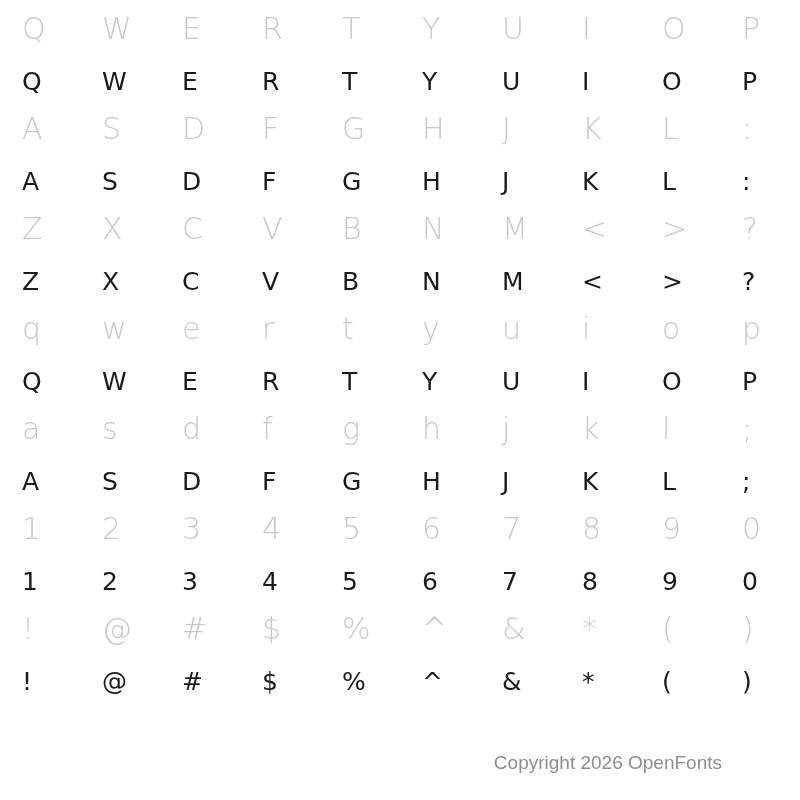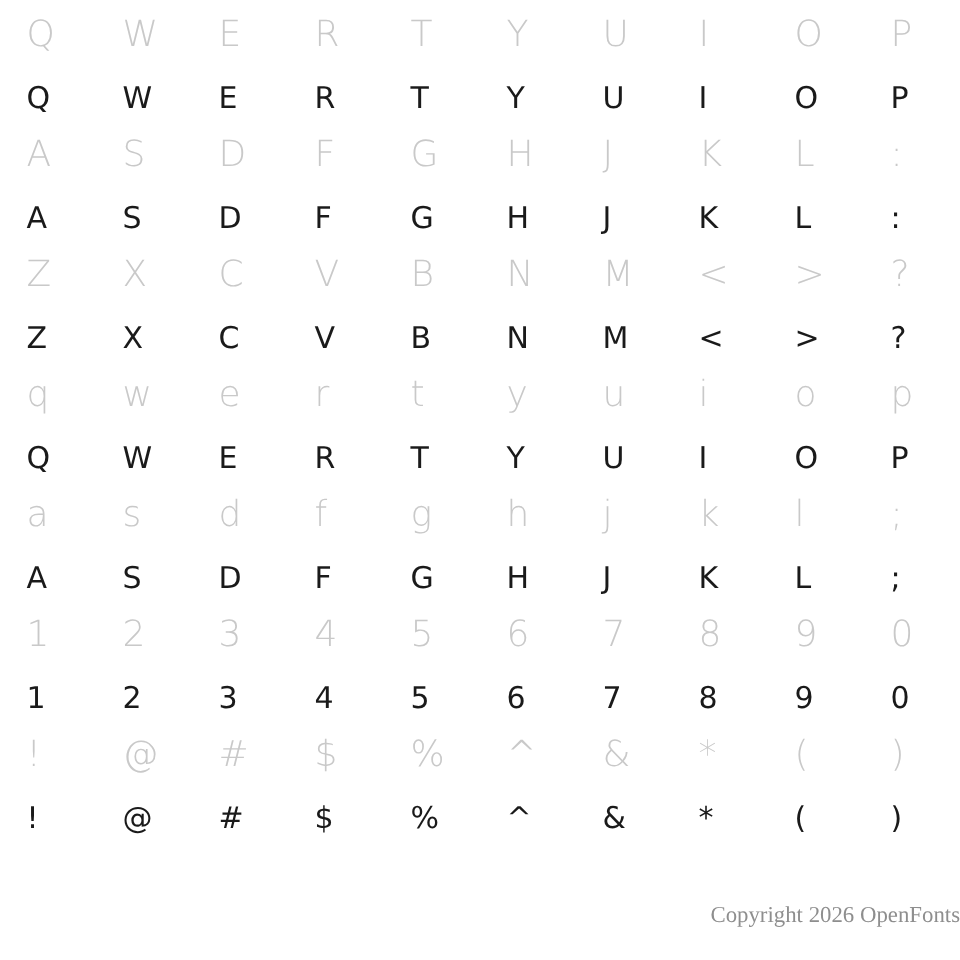--- a/index.html
+++ b/index.html
@@ -63,23 +63,24 @@
   }
   .pair {
     margin-bottom: 0px;
   }
   #footer {
     position: absolute;
     left: 0;
     right: 0;
     bottom: 26px;
     text-align: right;
+    padding-right: 78px;
     color: #8e8e8e;
     font-size: 19px;
-    font-family: Liberation Serif, serif;
+    font-family: Liberation Sans, sans-serif;
   }
 </style>
 </head>
 <body>
 
 <div id="sheet">
 
   <div class="grid">
 
     <div class="row ghost">

